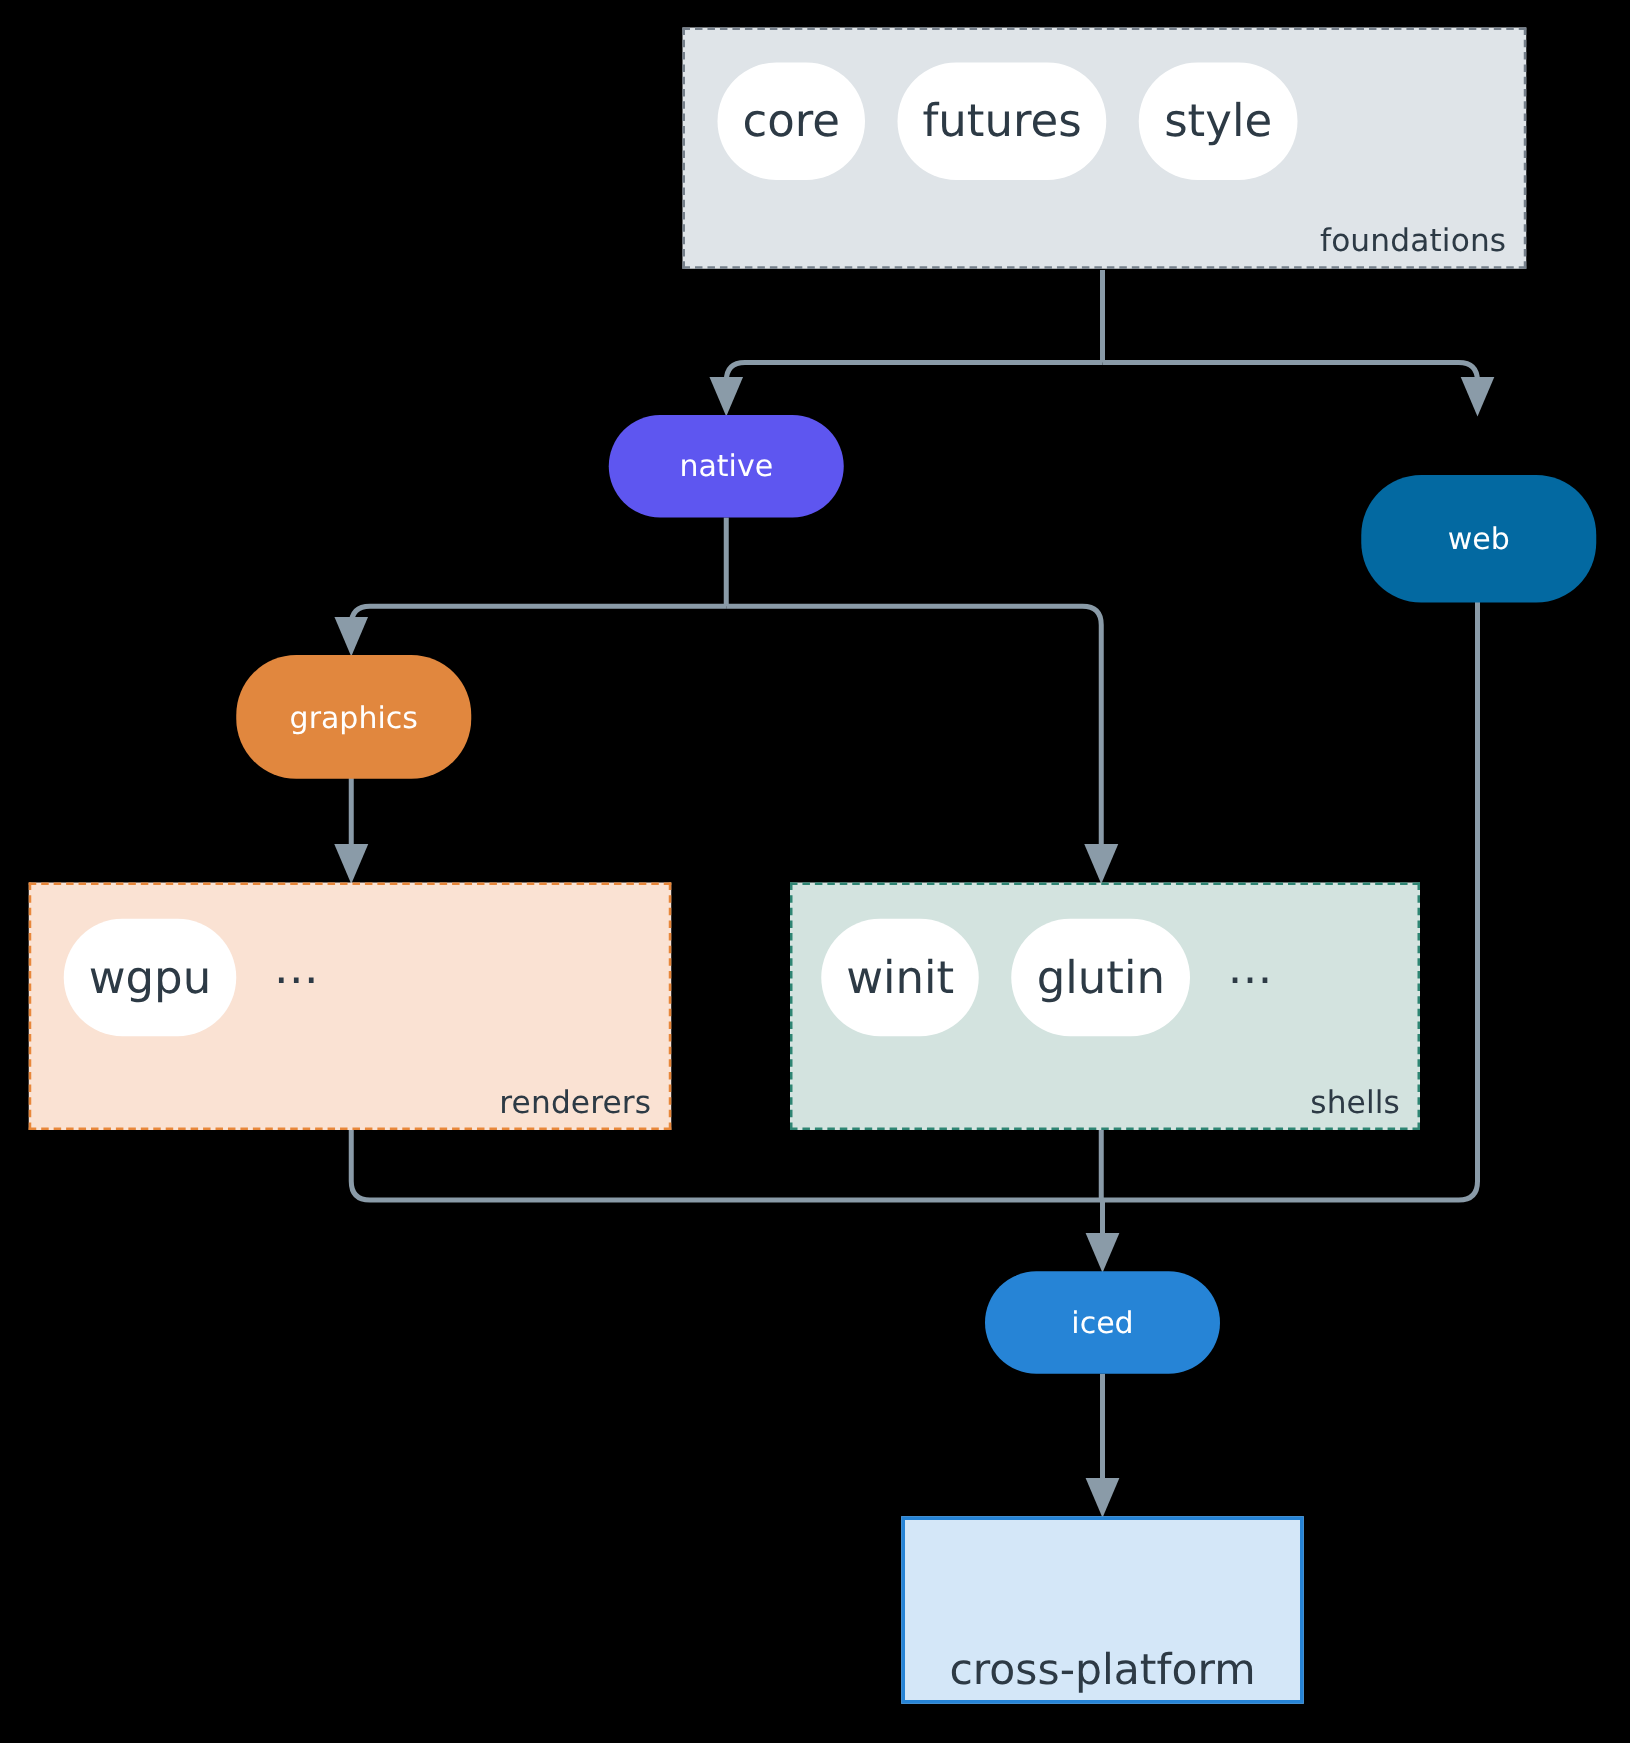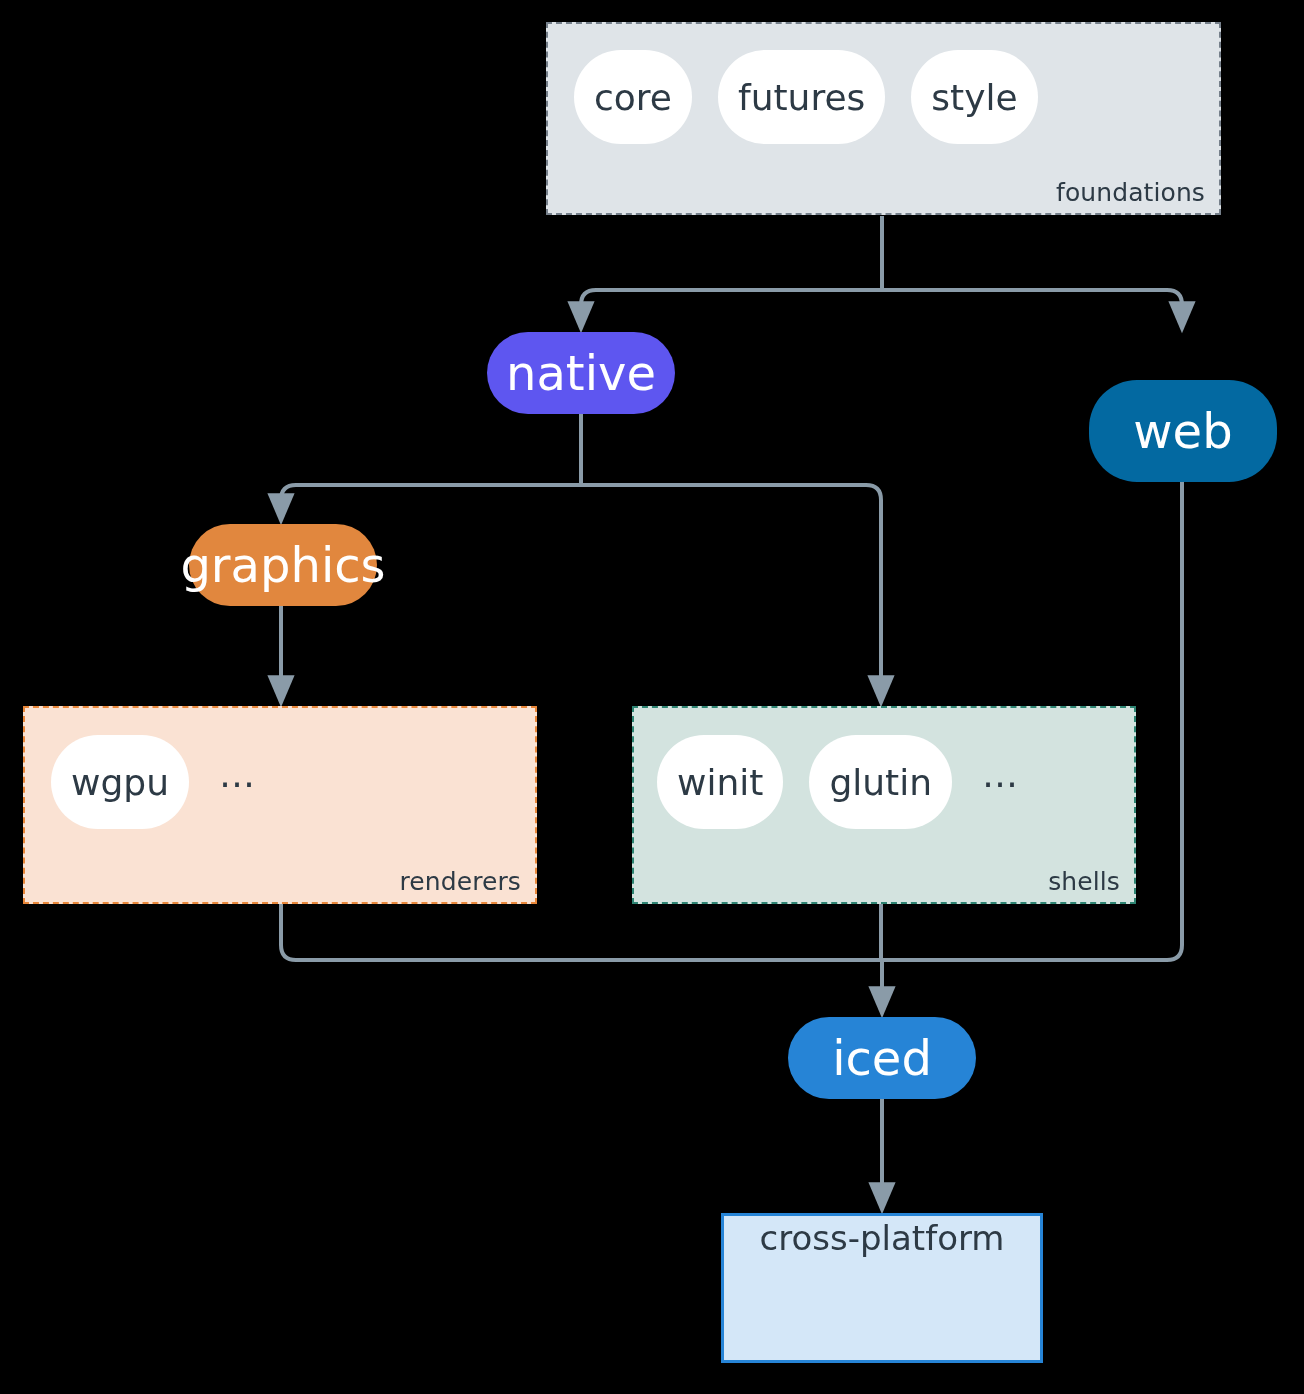--- a/index.html
+++ b/index.html
@@ -116,21 +116,21 @@
     margin-left: 4px;
   }
 
   
   .node {
     position: absolute;
     display: flex;
     align-items: center;
     justify-content: center;
     color: #ffffff;
-    font-size: 48px;
+    font-size: 24px;
     box-sizing: border-box;
   }
   .node.pill { border-radius: 48px; }
 
   #node-native {
     left: 487px;
     top: 332px;
     width: 188px;
     height: 82px;
     background: #5e56f0;
@@ -140,21 +140,21 @@
     top: 332px;
     width: 188px;
     height: 102px;
     background: #0369a1;
     margin-top: 48px;
   }
   #node-graphics {
     left: 189px;
     top: 524px;
     width: 188px;
-    height: 82px;
+    height: 99px;
     background: #e1873e;
   }
   #node-iced {
     left: 788px;
     top: 1017px;
     width: 188px;
     height: 82px;
     background: #2684d6;
   }
 
@@ -164,21 +164,21 @@
     left: 721px;
     top: 1213px;
     width: 322px;
     height: 150px;
     background: #d4e7f8;
     border: 3px solid #2684d6;
     box-sizing: border-box;
     display: flex;
     flex-direction: column;
     align-items: center;
-    justify-content: flex-start;
+    justify-content: flex-end;
     font-size: 34px;
     color: #2d3a45;
     line-height: 1.35;
   }
   #node-app span { display: block; }
 </style>
 </head>
 <body>
 
 <div id="diagram">

